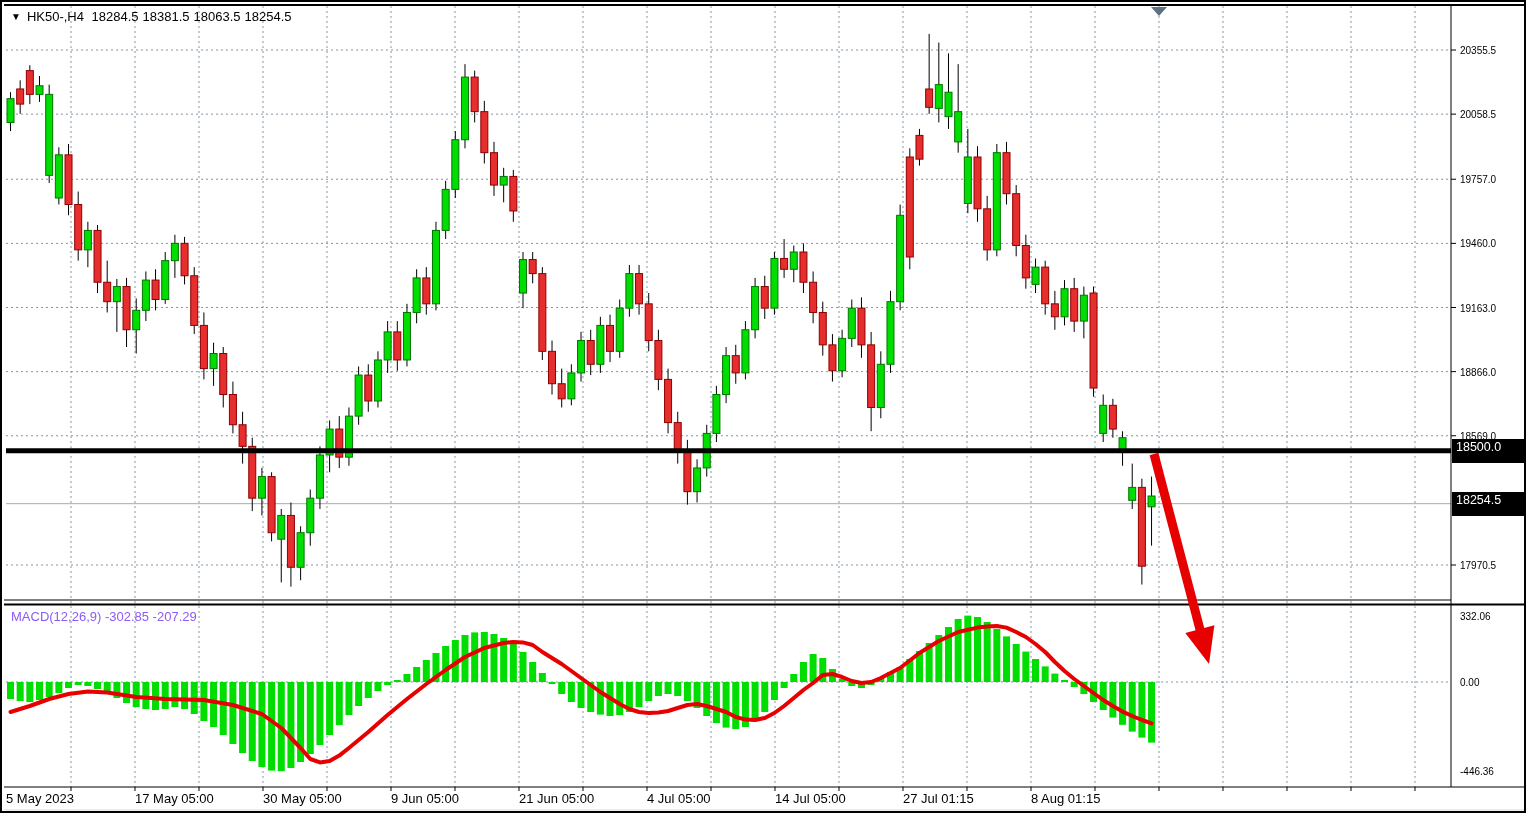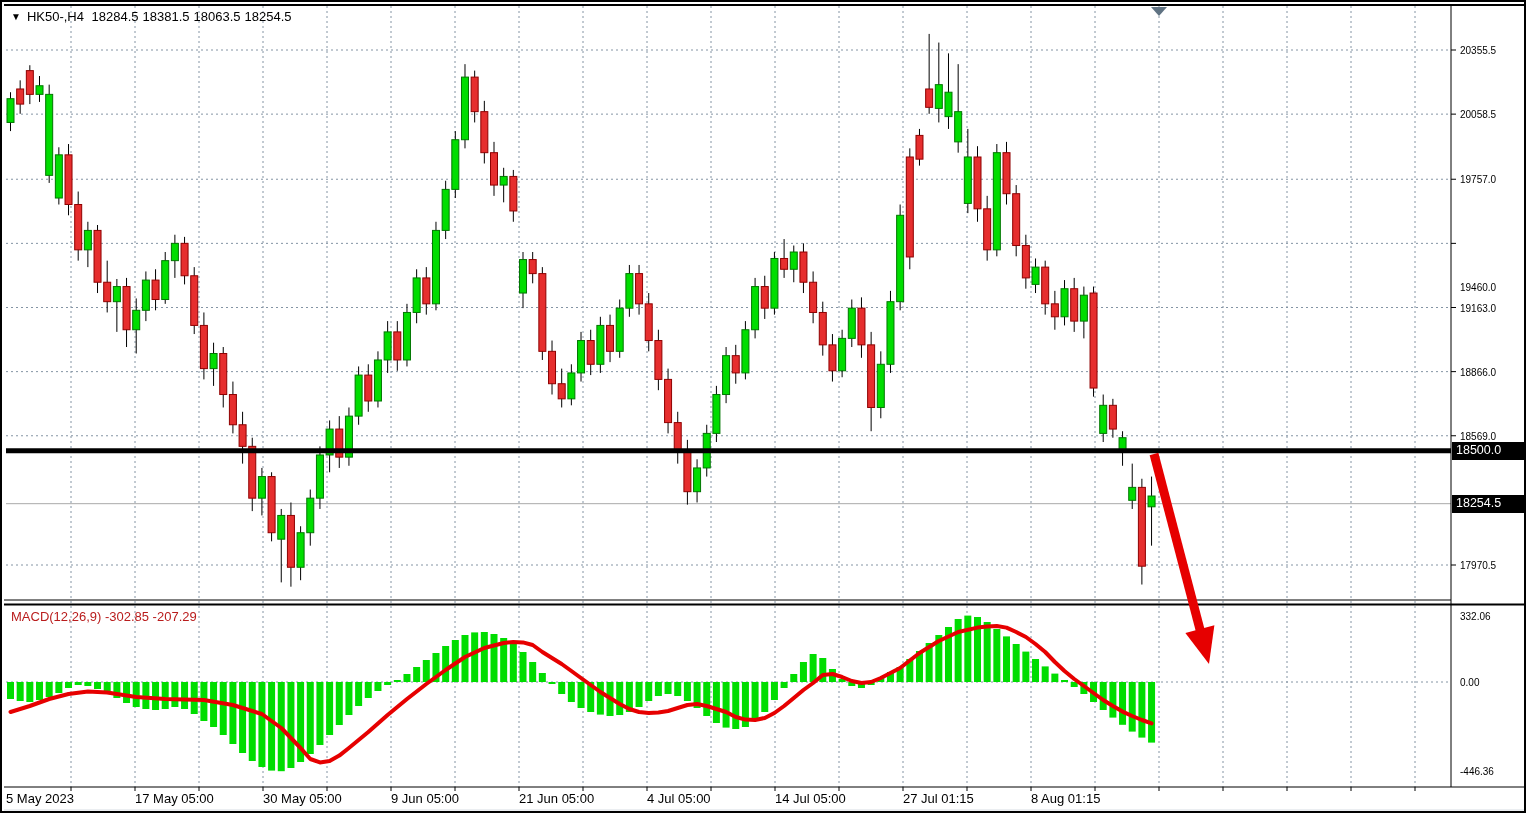--- a/index.html
+++ b/index.html
@@ -9,28 +9,28 @@
     font-family:"Liberation Sans",sans-serif;
   }
   #chart-svg{position:absolute;left:0;top:0;}
   .chart-title{
     position:absolute;left:9px;top:7px;font-size:13px;color:#000;
     white-space:pre;z-index:5;
   }
   .chart-title .mk{font-size:10px;margin-right:6px;position:relative;top:-1px;}
   .chart-title span{margin-right:4px;}
   .macd-title{
-    position:absolute;left:9px;top:607px;font-size:13px;color:#b91c1c;z-index:5;white-space:pre;
+    position:absolute;left:9px;top:607px;font-size:13px;color:#8b5cf6;z-index:5;white-space:pre;
   }
   .price-label{
     position:absolute;left:1458px;font-size:10px;color:#000;z-index:4;
     transform:translateY(-50%);white-space:nowrap;
   }
   .price-tag{
-    position:absolute;left:1450px;width:75px;height:18px;background:#000;color:#fff;
+    position:absolute;left:1450px;width:75px;height:24px;background:#000;color:#fff;
     font-size:12.5px;line-height:16px;padding-left:4px;box-sizing:border-box;
     transform:translateY(-50%);z-index:6;white-space:nowrap;
   }
   .time-label{
     position:absolute;top:789px;font-size:13px;color:#000;z-index:4;white-space:nowrap;text-align:right;
   }
 </style>
 </head>
 <body>
 
@@ -468,21 +468,21 @@
   </svg>
 
 <div class="chart-title"><span class="mk">▼</span><span>HK50-,H4</span> <span>18284.5</span><span>18381.5</span><span>18063.5</span><span>18254.5</span></div>
 
 <div class="macd-title">MACD(12,26,9) -302.85 -207.29</div>
 
 <div id="price-labels">
     <div class="price-label" style="top: 48px;">20355.5</div>
     <div class="price-label" style="top: 112.132px;">20058.5</div>
     <div class="price-label" style="top: 177.236px; text-align: center;">19757.0</div>
-    <div class="price-label" style="top: 241.368px; margin-top: 44px;">19460.0</div>
+    <div class="price-label" style="top: 241.368px;">19460.0</div>
     <div class="price-label" style="top: 305.5px;">19163.0</div>
     <div class="price-label" style="top: 369.632px;">18866.0</div>
     <div class="price-label" style="top: 433.764px;">18569.0</div>
     <div class="price-label" style="top: 563px;">17970.5</div>
     <div class="price-tag" style="top: 448.664px;">18500.0</div>
     <div class="price-tag" style="top: 501.675px;">18254.5</div>
     <div class="price-label" style="top: 613.588px;">332.06</div>
     <div class="price-label" style="top: 680px;">0.00</div>
     <div class="price-label" style="top: 769.272px;">-446.36</div>
   </div>

